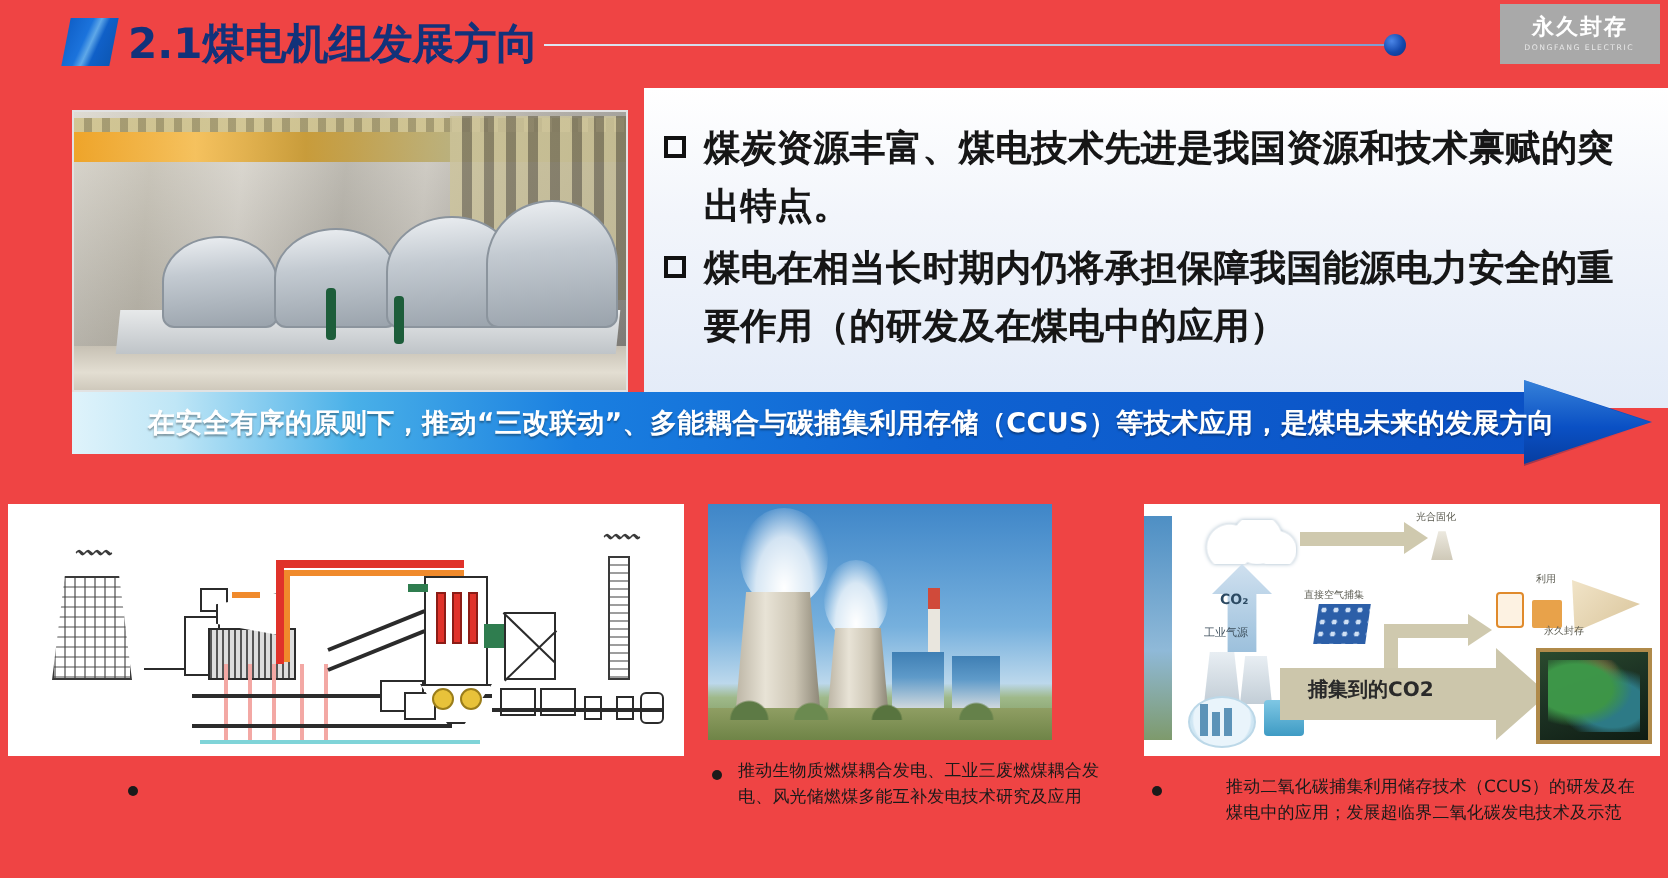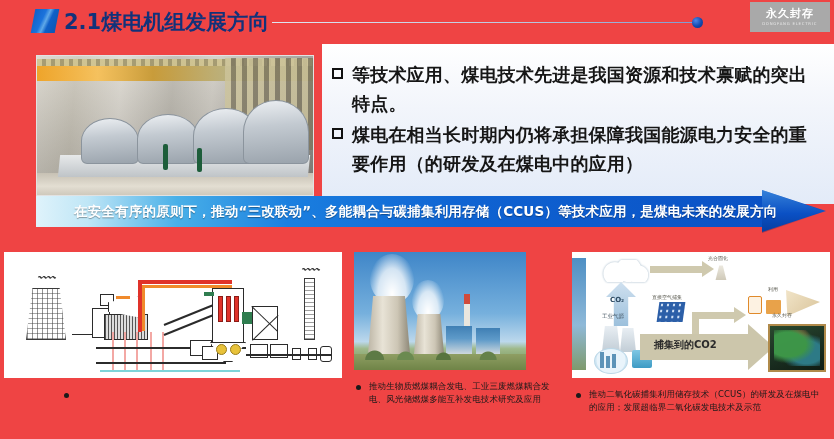--- a/index.html
+++ b/index.html
@@ -376,21 +376,21 @@
     flex: 0 0 auto;
     width: 5px; height: 5px; border-radius: 50%;
     background: #1a1a1a; margin: 5px 8px 0 0;
   }
   .cap-txt {
     font-size: 8.5px; color: #1a1a1a; line-height: 12.5px;
     letter-spacing: 0.1px;
   }
   #panel-1 .cap { padding-left: 60px; padding-right: 10px; }
   #panel-2 .cap { padding-left: 8px;  padding-right: 4px; }
-  #panel-3 .cap { padding-left: 4px;  padding-right: 4px; }
+  #panel-3 .cap { padding-left: 4px;  padding-right: 4px; gap: 24px; }
 </style>
 </head>
 <body>
 
 <div id="slide">
 
   <div id="title-bar">
     <div id="title-accent"></div>
     <div id="title-text">2.1煤电机组发展方向</div>
     <div id="title-rule"></div>
@@ -413,21 +413,21 @@
       <div class="tp-casing tp-c2"></div>
       <div class="tp-casing tp-c3"></div>
       <div class="tp-casing tp-c4"></div>
       <div class="tp-pipe tp-p1"></div>
       <div class="tp-pipe tp-p2"></div>
     </div>
 
     <div id="bullet-panel">
       <div class="bullet-row">
         <div class="bullet-sq"></div>
-        <div class="bullet-txt">等技术应用、煤电技术先进是我国资源和技术禀赋的突出特点。</div>
+        <div class="bullet-txt">煤炭资源丰富、煤电技术先进是我国资源和技术禀赋的突出特点。</div>
       </div>
       <div class="bullet-row">
         <div class="bullet-sq"></div>
         <div class="bullet-txt">煤电在相当长时期内仍将承担保障我国能源电力安全的重要作用（的研发及在煤电中的应用）</div>
       </div>
     </div>
 
   </div>
 
   <div id="banner">

